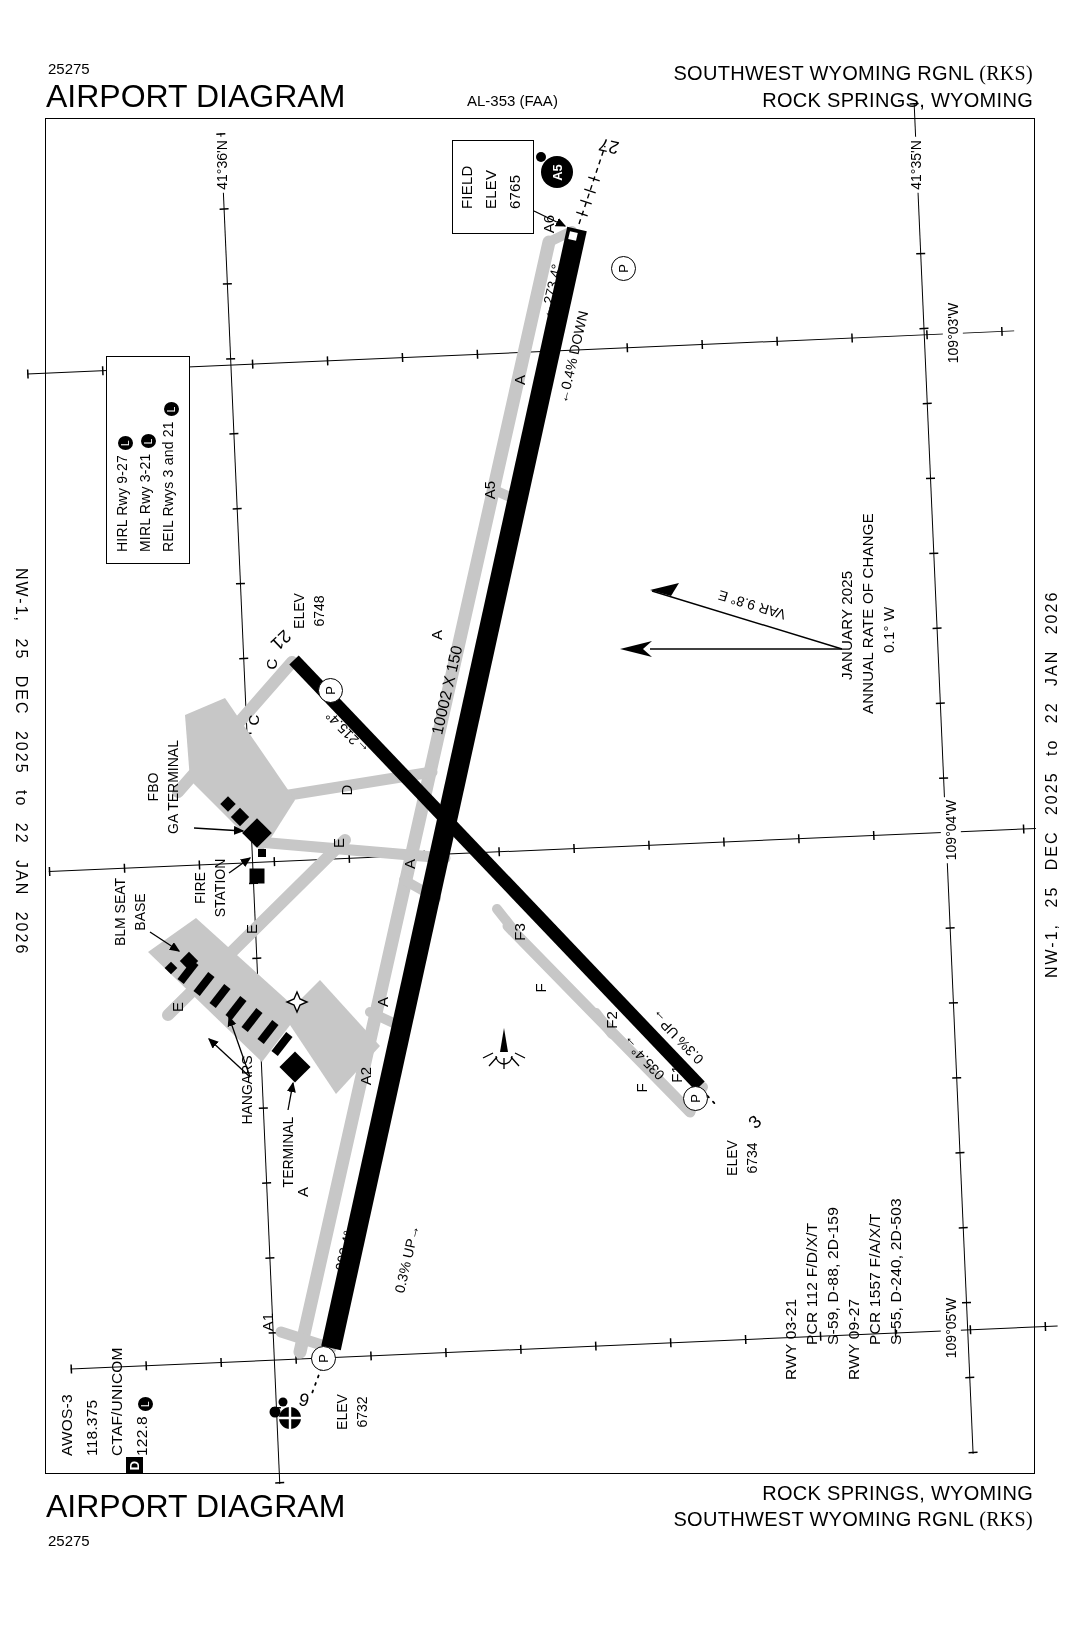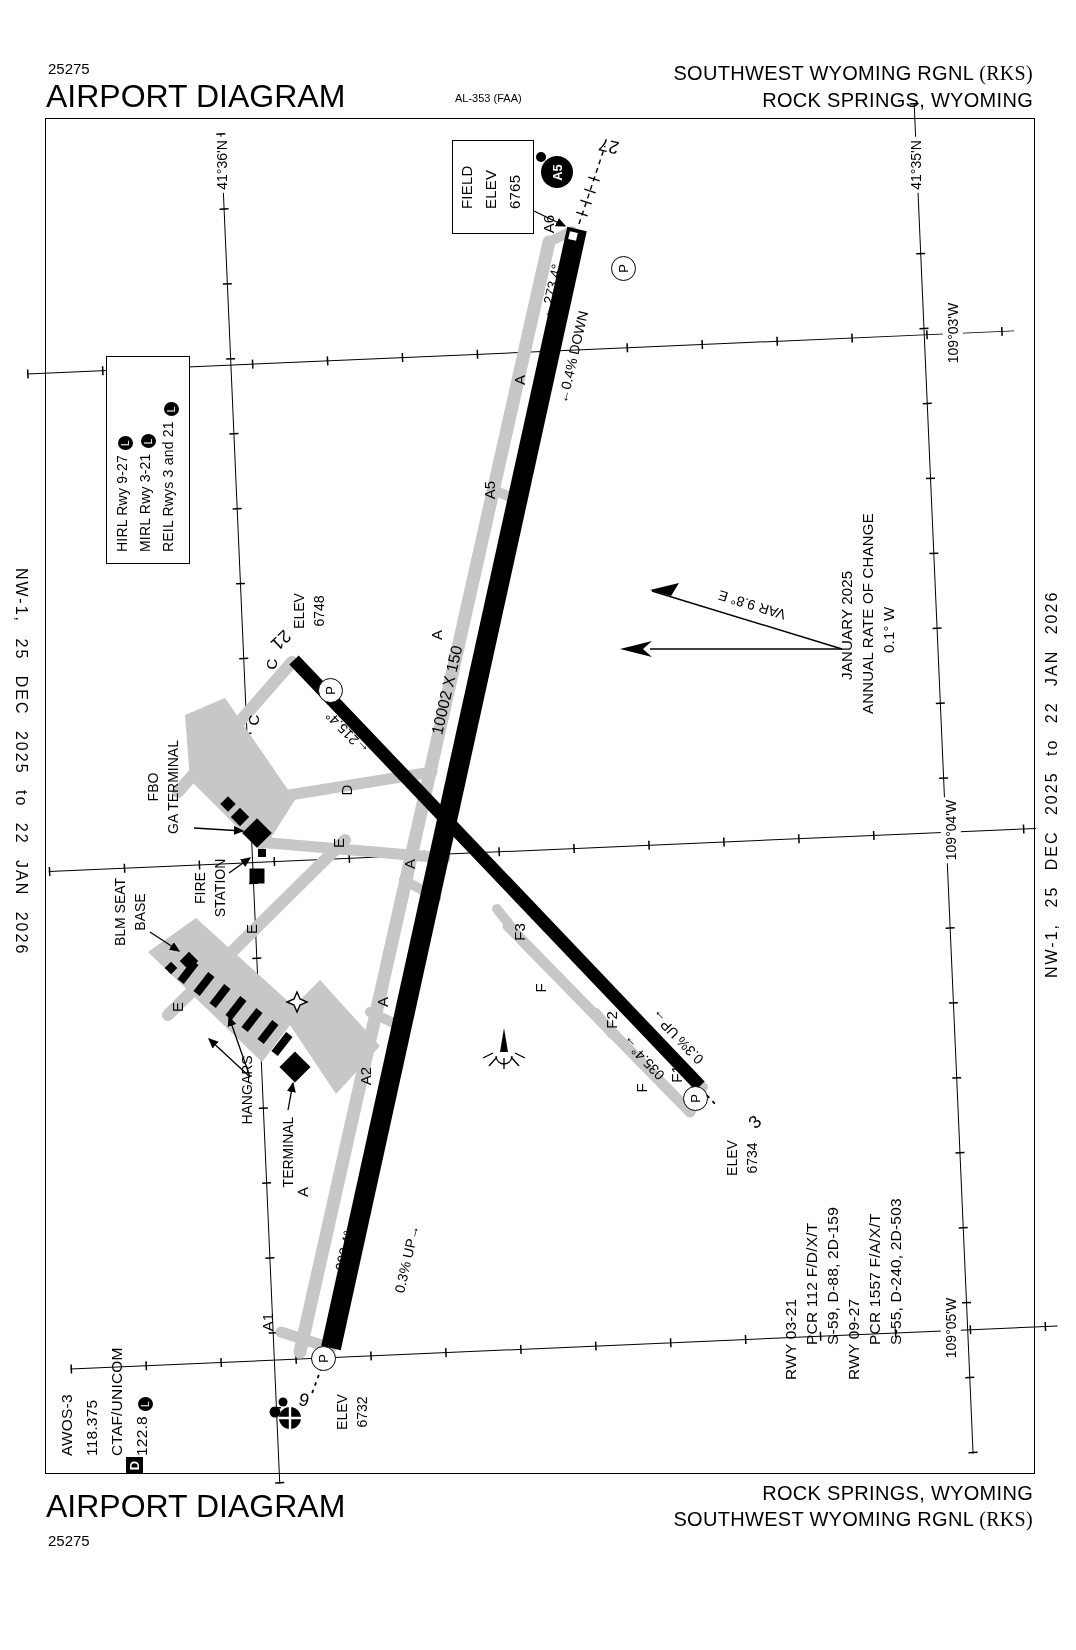--- a/index.html
+++ b/index.html
@@ -2,21 +2,21 @@
 <html><head>
 <meta charset="utf-8">
 <style>
   html,body{margin:0;padding:0;background:#fff;}
   #page{position:relative;width:1076px;height:1650px;background:#fff;overflow:hidden;
         font-family:"Liberation Sans", sans-serif;color:#000;}
   .abs{position:absolute;}
   
   .chartnum{font-size:15px;}
   .bigtitle{font-size:32px;letter-spacing:0px;}
-  .alnum{font-size:11px;}
+  .alnum{font-size:15px;margin-left:12px;}
   .aptname{font-size:20px;text-align:right;letter-spacing:0.3px;}
   .city{font-size:20px;text-align:right;letter-spacing:0.3px;}
   .serif{font-family:"Liberation Serif", serif;text-align:center;}
   
   #frame{left:45px;top:118px;width:988px;height:1354px;border:1.6px solid #000;}
   
   .vcol{position:absolute;white-space:pre;transform-origin:0 0;transform:rotate(-90deg);
         font-size:15px;letter-spacing:0.2px;}
   .vcol-down{position:absolute;white-space:pre;transform-origin:0 0;transform:rotate(90deg);
         font-size:16px;}

